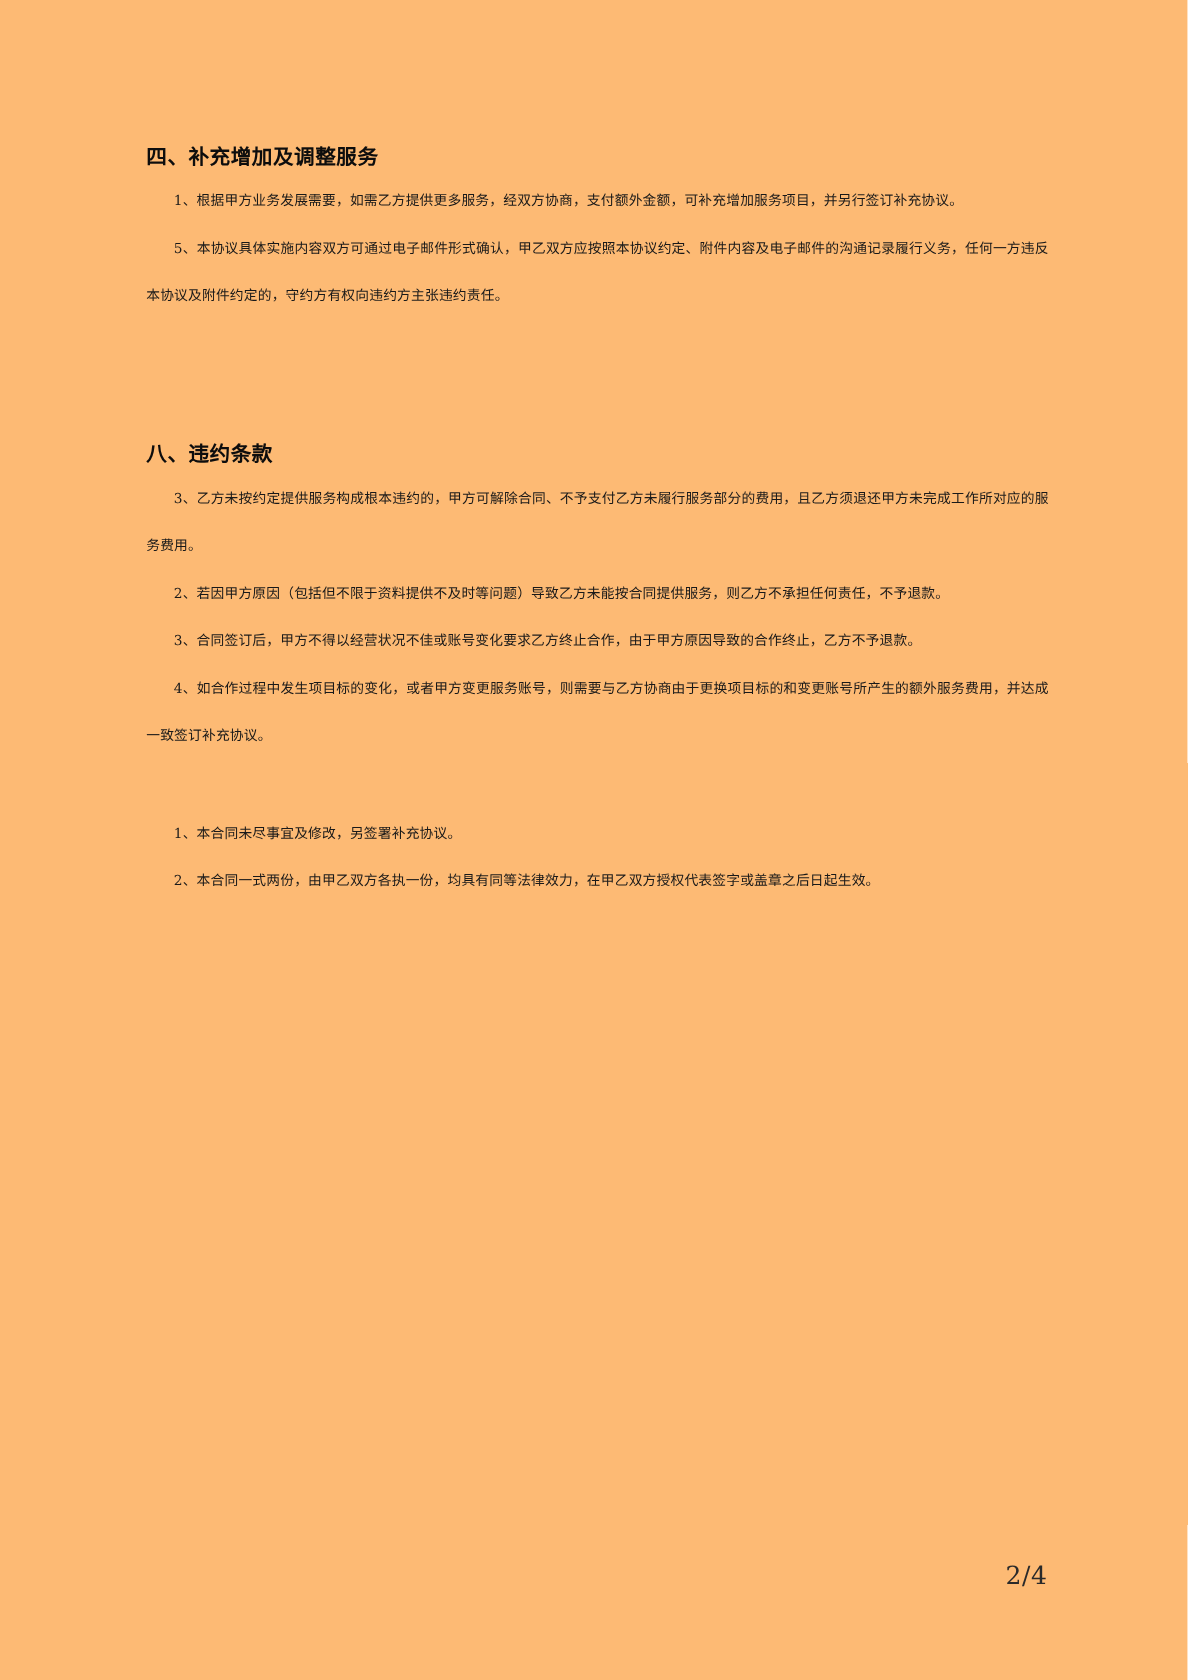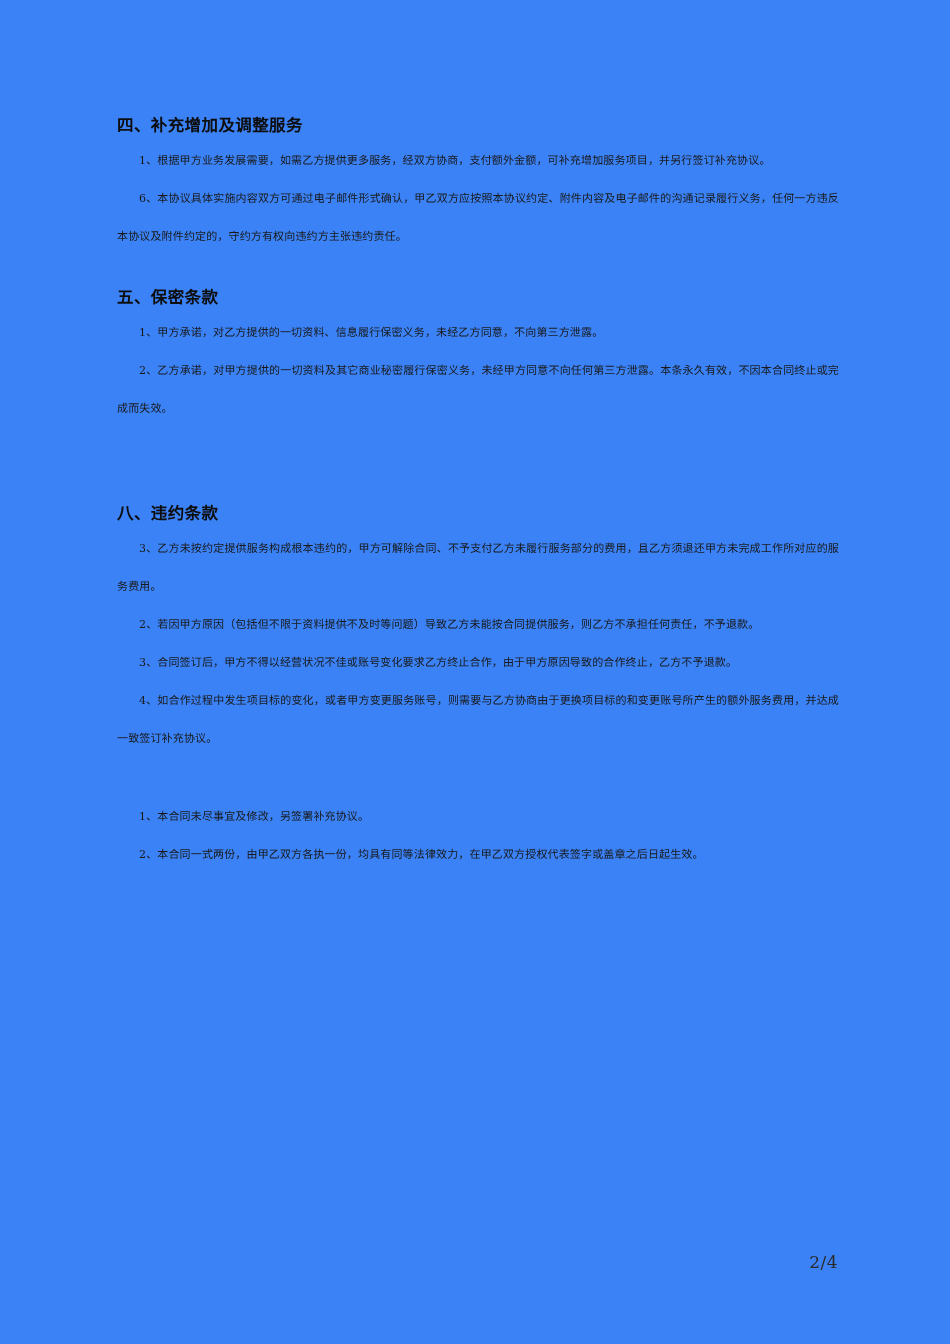--- a/index.html
+++ b/index.html
@@ -6,21 +6,21 @@
   html, body {
     margin: 0;
     padding: 0;
     background: #ffffff;
   }
 
   .page {
     position: relative;
     width: 950px;
     height: 1344px;
-    background: #3b82f6;
+    background: #fdba74;
     margin: 0 auto;
     overflow: hidden;
     box-sizing: border-box;
     font-family: "DejaVu Serif", "Liberation Serif", serif;
     color: #1a1a1a;
   }
 
   .content {
     position: absolute;
     left: 117px;
@@ -56,44 +56,39 @@
   }
 
   .gap-lg { height: 22px; }
   .gap-xl { height: 34px; }
 
   .footer {
     position: absolute;
     right: 112px;
     bottom: 72px;
     font-family: "DejaVu Serif", "Liberation Serif", serif;
-    font-size: 17px;
+    font-size: 20px;
     color: #2a2a2a;
     letter-spacing: 0.5px;
   }
 </style>
 </head>
 <body>
 
 <div class="page">
   <div class="content">
 
     <div class="section">
       <h2 class="section-heading">四、补充增加及调整服务</h2>
       <p class="para">1、根据甲方业务发展需要，如需乙方提供更多服务，经双方协商，支付额外金额，可补充增加服务项目，并另行签订补充协议。</p>
-      <p class="para">6、本协议具体实施内容双方可通过电子邮件形式确认，甲乙双方应按照本协议约定、附件内容及电子邮件的沟通记录履行义务，任何一方违反本协议及附件约定的，守约方有权向违约方主张违约责任。</p>
+      <p class="para">5、本协议具体实施内容双方可通过电子邮件形式确认，甲乙双方应按照本协议约定、附件内容及电子邮件的沟通记录履行义务，任何一方违反本协议及附件约定的，守约方有权向违约方主张违约责任。</p>
     </div>
 
     <div class="gap-lg"></div>
 
-    <div class="section">
-      <h2 class="section-heading">五、保密条款</h2>
-      <p class="para">1、甲方承诺，对乙方提供的一切资料、信息履行保密义务，未经乙方同意，不向第三方泄露。</p>
-      <p class="para">2、乙方承诺，对甲方提供的一切资料及其它商业秘密履行保密义务，未经甲方同意不向任何第三方泄露。本条永久有效，不因本合同终止或完成而失效。</p>
-    </div>
 
     <div class="gap-lg"></div>
 
 
     <div class="gap-lg"></div>
 
 
     <div class="gap-lg"></div>
 
     <div class="section">

